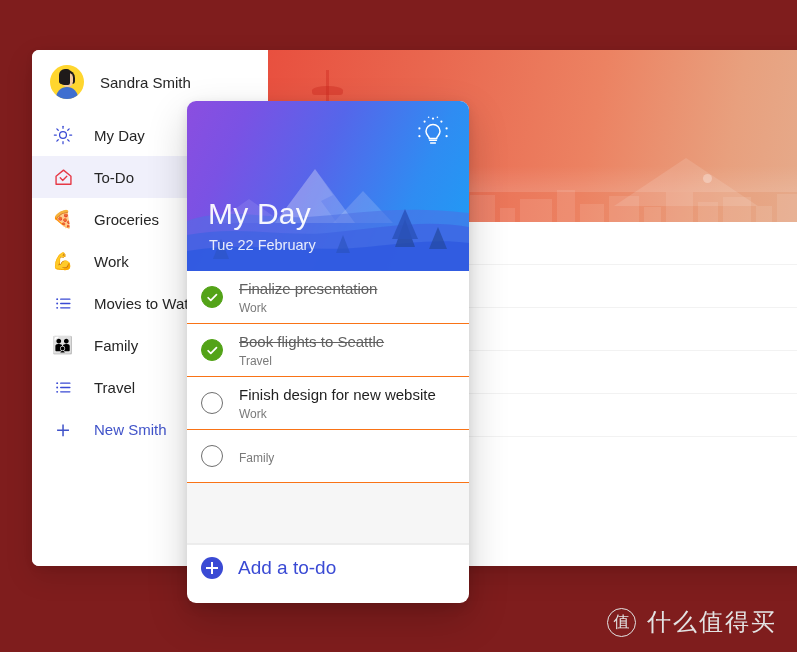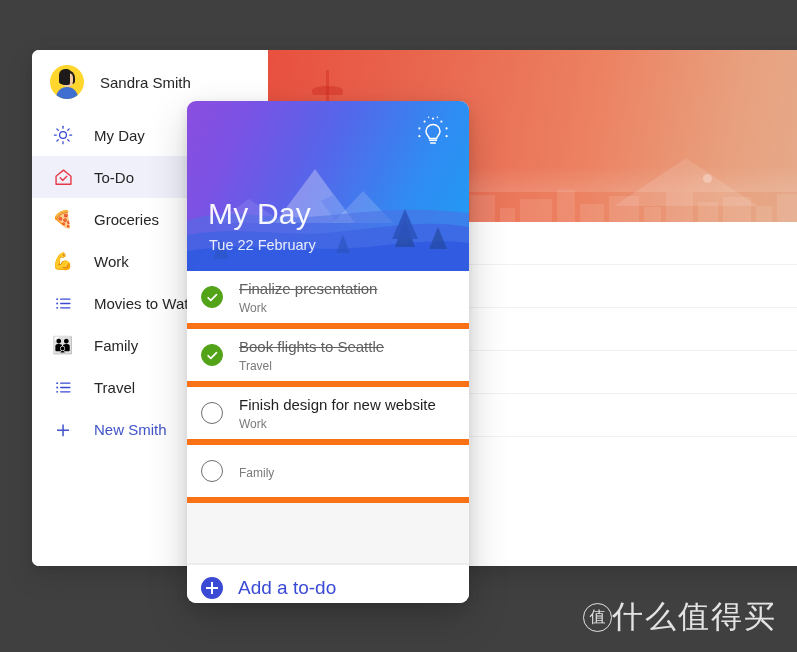--- a/index.html
+++ b/index.html
@@ -5,21 +5,21 @@
   html, body {
     margin: 0; padding: 0;
     width: 797px; height: 652px;
     background: #ffffff;
     overflow: hidden;
     font-family: "Liberation Sans", sans-serif;
   }
   #stage {
     position: relative;
     width: 797px; height: 652px;
-    background: #404040;
+    background: #7f1d1d;
     text-decoration: underline;
   }
 
   
   .bg-window {
     position: absolute;
     left: 32px; top: 50px;
     width: 790px; height: 516px;
     background: #ffffff;
     border-radius: 7px 0 0 7px;
@@ -175,21 +175,21 @@
   .card-date {
     position: absolute; left: 22px; bottom: 18px;
     font-size: 14.5px; color: rgba(255,255,255,0.88);
   }
 
   .tasks { background: #ffffff; }
   .task {
     display: flex; align-items: center;
     height: 52px;
     padding-left: 14px;
-    border-bottom: 6px solid #f97316;
+    border-bottom: 1px solid #f97316;
     cursor: pointer;
   }
   .cb {
     width: 22px; height: 22px; border-radius: 50%;
     flex: 0 0 auto;
     border: 1.6px solid #6f6f6f;
     box-sizing: border-box;
   }
   .cb.done {
     background: #53a318; border-color: #53a318;
@@ -227,21 +227,21 @@
     display: flex; align-items: center;
     color: #e3e3e3;
     font-family: "DejaVu Sans", sans-serif;
   }
   .wm-logo {
     width: 27px; height: 27px; border-radius: 50%;
     border: 1.6px solid #e3e3e3;
     display: flex; align-items: center; justify-content: center;
     font-size: 16px; color: #e3e3e3;
   }
-  .wm-text { font-size: 31px; letter-spacing: 2px; text-align: right; }
+  .wm-text { margin-left: 11px; font-size: 24px; letter-spacing: 2px; text-align: right; }
 </style>
 </head>
 <body>
 
 <div id="stage">
 
   <div class="bg-window">
 
     <div class="sidebar">
 

